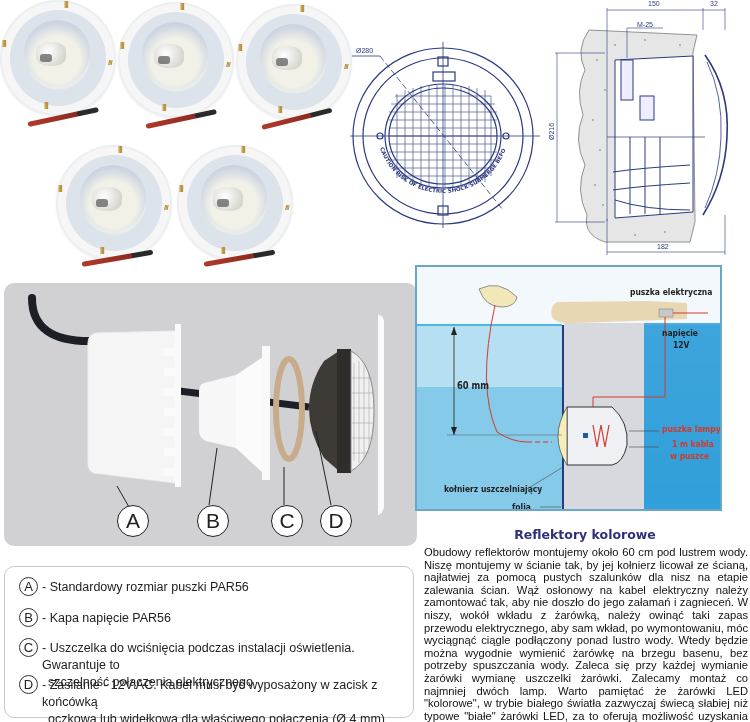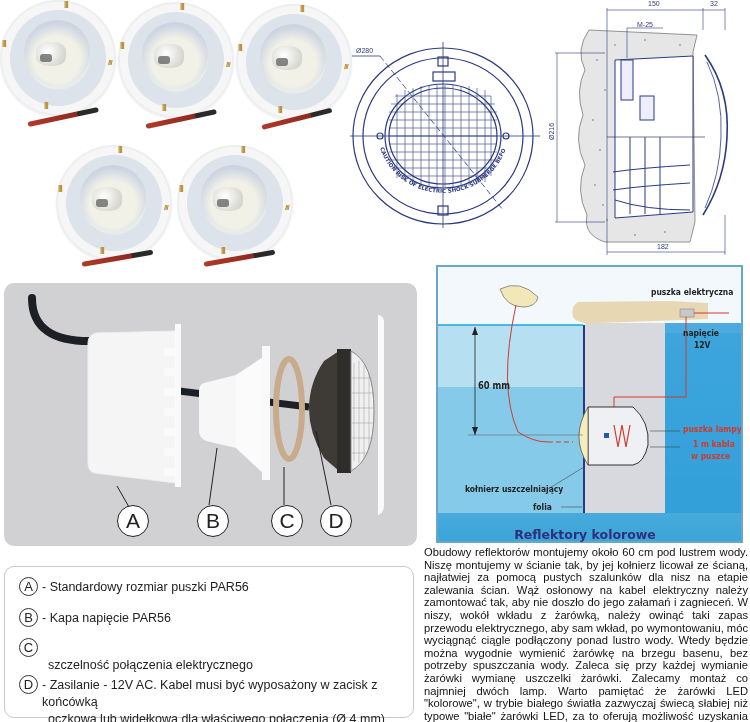--- a/index.html
+++ b/index.html
@@ -28,21 +28,21 @@
   .circle-label { position: absolute; width: 32px; height: 32px; border-radius: 50%; border: 1.5px solid #222; background: #fff;
           font-size: 21px; text-align: center; line-height: 29px; color: #222; }
 
   
   .legend { position: absolute; left: 4px; top: 566px; width: 410px; height: 152px; border: 1.5px solid #c9c9c9; border-radius: 10px; background:#fff; }
   .legend-row { position: absolute; left: 14px; display: flex; align-items: flex-start; font-size: 12.5px; color: #222; }
   .legend-row .badge { flex: none; width: 19px; height: 19px; border: 1.2px solid #333; border-radius: 50%; text-align: center; line-height: 17px; font-size: 13px; margin-right: 4px; margin-top: -2px;}
   .legend-row .text { line-height: 17px; }
 
   
-  .pool { position: absolute; left: 436px; top: 265px; width: 307px; height: 278px; border: 2px solid #6aa6c8; overflow: hidden;
+  .pool { position: absolute; left: 415px; top: 265px; width: 307px; height: 246px; border: 2px solid #6aa6c8; overflow: hidden;
           background: linear-gradient(180deg,#eaf5fb 0%,#eaf5fb 24%,#8fcde9 24%, #3ca5d9 100%); }
   .pool-label { position: absolute; font-size: 9.5px; color: #222; font-family: "DejaVu Sans", sans-serif; font-weight: bold; transform: scaleX(0.8); transform-origin: left top; white-space: nowrap; }
   .pool-label.red { color: #d23a2a; }
 
   .article-title { position: absolute; left: 420px; top: 527px; width: 330px; text-align: center; font-size: 12.5px; font-weight: bold; color: #2f2f7a; font-family: "DejaVu Sans", sans-serif; }
   .article-body { position: absolute; left: 424px; top: 546px; width: 324px; font-size: 11.2px; line-height: 12.6px; color: #111; text-align: justify; font-family: "Liberation Sans", sans-serif; }
 </style>
 </head>
 <body>
 
@@ -264,21 +264,21 @@
     <span class="badge">A</span>
     <span class="text">- Standardowy rozmiar puszki PAR56</span>
   </div>
   <div class="legend-row" style="top:43px;">
     <span class="badge">B</span>
     <span class="text">- Kapa napięcie PAR56</span>
   </div>
   <div class="legend-row" style="top:73px;">
     <span class="badge">C</span>
     <span class="text">
-      <br><span style="padding-left:6px;">szczelność połączenia elektrycznego</span>
+      <span>- Uszczelka do wciśnięcia podczas instalacji oświetlenia. Gwarantuje to</span><br><span style="padding-left:6px;">szczelność połączenia elektrycznego</span>
     </span>
   </div>
   <div class="legend-row" style="top:110px;">
     <span class="badge">D</span>
     <span class="text">
       <span>- Zasilanie - 12V AC. Kabel musi być wyposażony w zacisk z końcówką</span><br><span style="padding-left:6px;">oczkową lub widełkową dla właściwego połączenia (Ø 4 mm)</span>
     </span>
   </div>
 </div>
 

